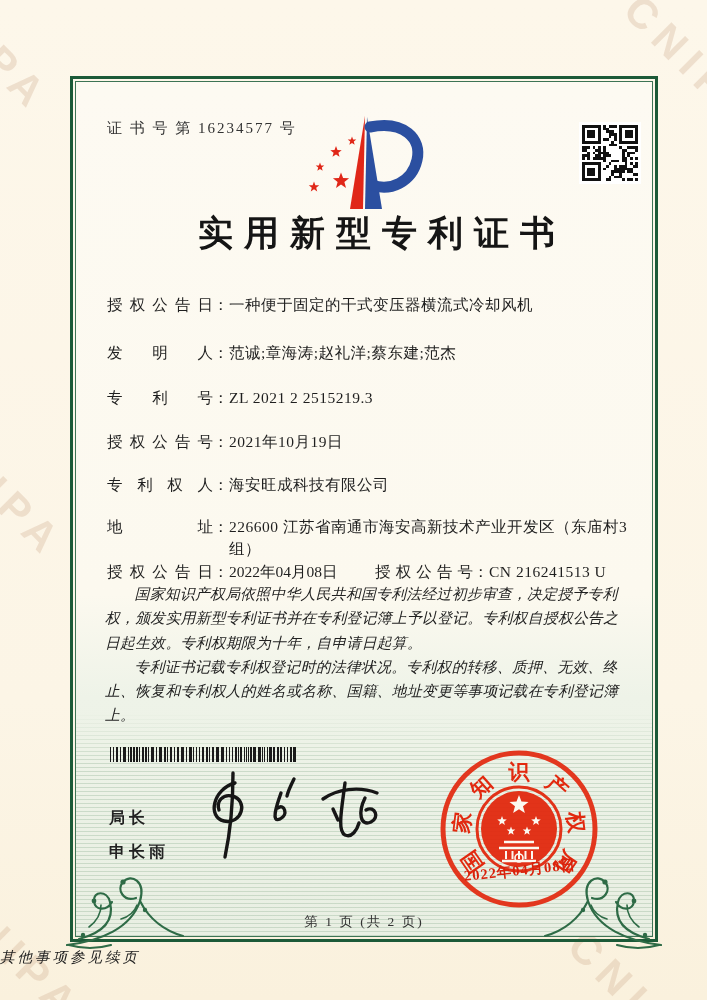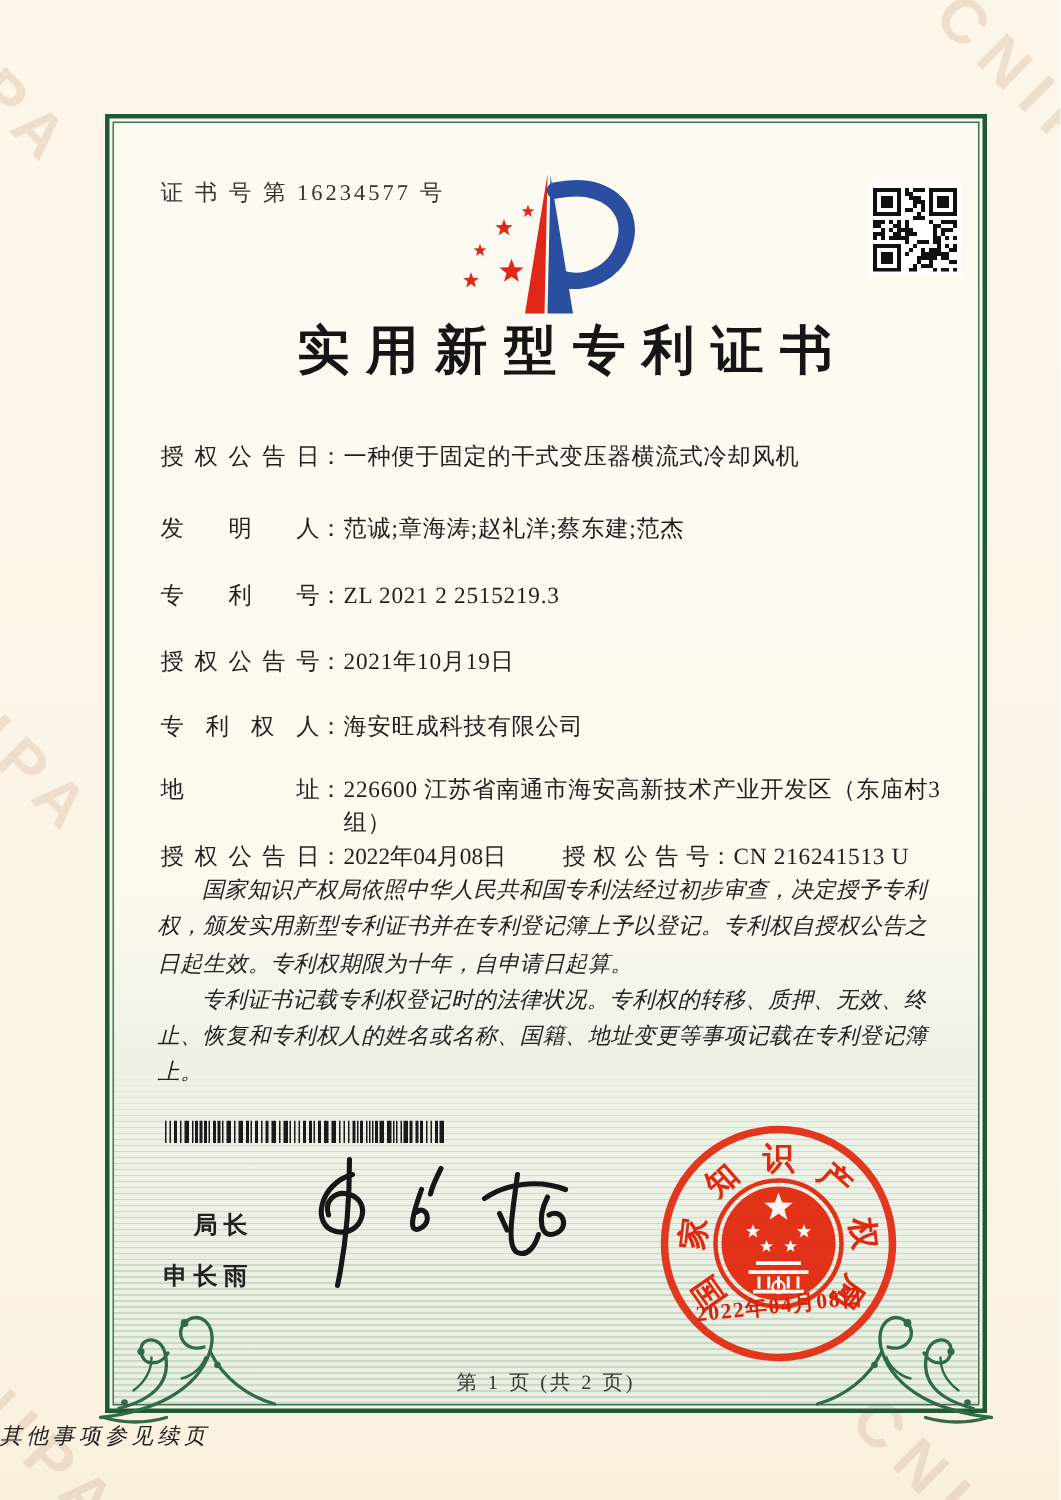--- a/index.html
+++ b/index.html
@@ -27,21 +27,21 @@
   .frow{position:absolute;display:flex;width:100%;line-height:1.42;}
   .flabel{display:inline-block;width:106px;text-align:justify;text-align-last:justify;flex:0 0 106px;}
   .fcolon{flex:0 0 16px;}
   .fvalue{flex:1;letter-spacing:.5px;}
   .frow .flabel.short{width:98px;flex-basis:98px;}
   .paras{position:absolute;left:32px;top:503px;width:528px;font-size:14.8px;line-height:1.64;
     font-style:italic;color:#222;}
   .paras p{margin:0;text-indent:2em;letter-spacing:.3px;}
   .barcode{position:absolute;left:37px;top:668px;}
   .signer{position:absolute;left:36px;top:722px;font-family:"Liberation Sans","DejaVu Sans",sans-serif;
-    font-size:16px;font-weight:bold;letter-spacing:4px;color:#222;line-height:2.1;text-align:right;}
+    font-size:16px;font-weight:bold;letter-spacing:4px;color:#222;line-height:2.1;}
   .signature{position:absolute;left:122px;top:688px;}
   .seal{position:absolute;left:362px;top:666px;width:168px;height:168px;}
   .seal-date{position:absolute;left:372px;top:782px;width:150px;text-align:center;
     transform:rotate(-6deg);color:#d9220c;font-weight:bold;font-size:14.5px;letter-spacing:1px;}
   .page-no{position:absolute;left:0;top:834px;width:100%;text-align:center;font-size:13.5px;letter-spacing:2px;color:#333;}
   .ornament{position:absolute;bottom:-14px;pointer-events:none;}
   .ornament.bl{left:-12px;}
   .ornament.br{right:-12px;transform:scaleX(-1);}
   .footer-note{position:absolute;left:0;top:948px;width:100%;font-size:14.5px;
     font-style:italic;letter-spacing:3px;color:#222;}

